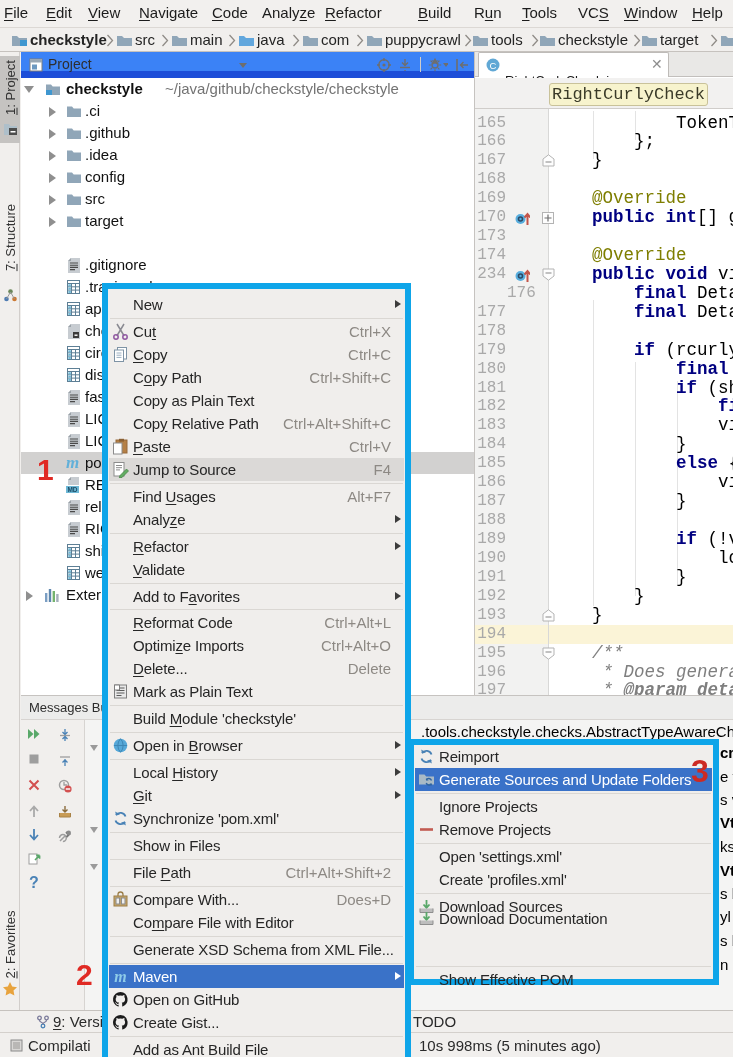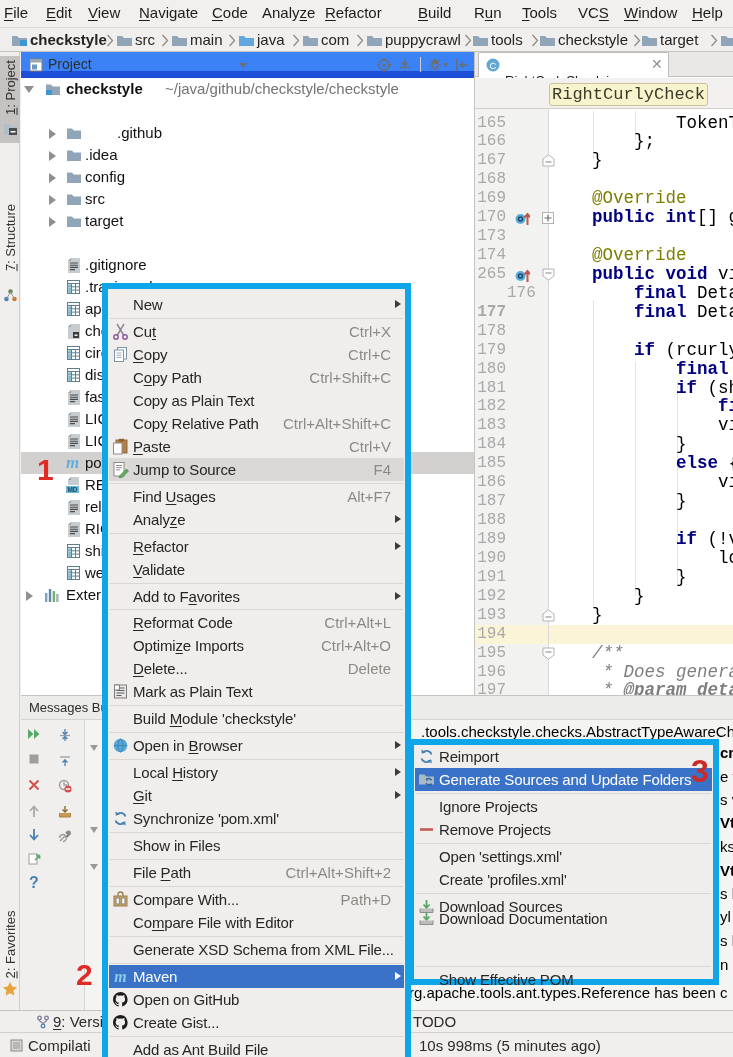--- a/index.html
+++ b/index.html
@@ -201,26 +201,33 @@
 <div style="position:absolute;left:0;top:374px;width:453px;height:22px;background:#d2d1d0;"></div>
 <div class="trow" style="top:0px;width:453px;">
         <div class="tarr arr-d" style="left:3px;"></div>
         <svg style="position:absolute;left:25px;top:5px" width="14" height="12" viewBox="0 0 14 12">
           <path d="M0 1.5 h5 l1.7 2 H14 v8.5 H0 z" fill="#90a6b8"></path>
           <rect x="0" y="7" width="6" height="5" fill="#3f97d0"></rect>
         </svg>
         <span style="position:absolute;left:45px;font-weight:bold;">checkstyle</span>
         <span style="position:absolute;left:144px;color:#737373;">~/java/github/checkstyle/checkstyle</span>
       </div>
+<div class="trow" style="top:22px;width:453px;">
+        <div class="tarr arr-r" style="left:28px;"></div>
+        <svg style="position:absolute;left:46px;top:5px" width="14" height="12" viewBox="0 0 14 12">
+          <path d="M0 1.5 h5 l1.7 2 H14 v8.5 H0 z" fill="#90a6b8"></path>
+        </svg>
+        <span style="position:absolute;left:64px;">.ci</span>
+      </div>
 <div class="trow" style="top:44px;width:453px;">
         <div class="tarr arr-r" style="left:28px;"></div>
         <svg style="position:absolute;left:46px;top:5px" width="14" height="12" viewBox="0 0 14 12">
           <path d="M0 1.5 h5 l1.7 2 H14 v8.5 H0 z" fill="#90a6b8"></path>
         </svg>
-        <span style="position:absolute;left:64px;margin-left:32px;">.github</span>
+        <span style="position:absolute;left:64px;">.github</span>
       </div>
 <div class="trow" style="top:66px;width:453px;">
         <div class="tarr arr-r" style="left:28px;"></div>
         <svg style="position:absolute;left:46px;top:5px" width="14" height="12" viewBox="0 0 14 12">
           <path d="M0 1.5 h5 l1.7 2 H14 v8.5 H0 z" fill="#90a6b8"></path>
         </svg>
         <span style="position:absolute;left:64px;">.idea</span>
       </div>
 <div class="trow" style="top:88px;width:453px;">
         <div class="tarr arr-r" style="left:28px;"></div>
@@ -415,25 +422,25 @@
 <div class="lnum" style="top:42.4px;">167</div>
 <div class="cline" style="top:42.4px;">    }</div>
 <div class="lnum" style="top:61.3px;">168</div>
 <div class="lnum" style="top:80.2px;">169</div>
 <div class="cline" style="top:80.2px;">    <span class="ann">@Override</span></div>
 <div class="lnum" style="top:99.2px;">170</div>
 <div class="cline" style="top:99.2px;">    <span class="kw">public int</span>[] getDefaultTokens() {</div>
 <div class="lnum" style="top:118.1px;">173</div>
 <div class="lnum" style="top:137.0px;">174</div>
 <div class="cline" style="top:137.0px;">    <span class="ann">@Override</span></div>
-<div class="lnum" style="top:155.9px;">265</div>
+<div class="lnum" style="top:155.9px;">234</div>
 <div class="cline" style="top:155.9px;">    <span class="kw">public void</span> visitToken(DetailAST ast) {</div>
 <div class="lnum" style="top:174.9px;padding-left:32px;">176</div>
 <div class="cline" style="top:174.9px;">        <span class="kw">final</span> DetailAST rcurly = ast;</div>
-<div class="lnum" style="top:193.8px;font-weight:bold;">177</div>
+<div class="lnum" style="top:193.8px;">177</div>
 <div class="cline" style="top:193.8px;">        <span class="kw">final</span> DetailAST lcurly = ast;</div>
 <div class="lnum" style="top:212.7px;">178</div>
 <div class="lnum" style="top:231.7px;">179</div>
 <div class="cline" style="top:231.7px;">        <span class="kw">if</span> (rcurly != null) {</div>
 <div class="lnum" style="top:250.6px;">180</div>
 <div class="cline" style="top:250.6px;">            <span class="kw">final</span> String violation;</div>
 <div class="lnum" style="top:269.5px;">181</div>
 <div class="cline" style="top:269.5px;">            <span class="kw">if</span> (shouldCheckLastRcurly()) {</div>
 <div class="lnum" style="top:288.4px;">182</div>
 <div class="cline" style="top:288.4px;">                <span class="kw">final</span> DetailAST check;</div>
@@ -550,21 +557,20 @@
 <div class="mrowtx" style="left:699px;top:48px;font-weight:bold;color:#000;">cr</div>
 <div class="mrowtx" style="left:699px;top:72px;color:#000;">e f</div>
 <div class="mrowtx" style="left:699px;top:95px;color:#000;">s v</div>
 <div class="mrowtx" style="left:699px;top:118px;font-weight:bold;color:#000;">Vte</div>
 <div class="mrowtx" style="left:699px;top:142px;color:#000;">kst</div>
 <div class="mrowtx" style="left:699px;top:166px;font-weight:bold;color:#000;">Vte</div>
 <div class="mrowtx" style="left:699px;top:189px;color:#000;">s b</div>
 <div class="mrowtx" style="left:699px;top:212px;color:#000;">yl</div>
 <div class="mrowtx" style="left:699px;top:236px;color:#000;">s b</div>
 <div class="mrowtx" style="left:699px;top:260px;color:#000;">n c</div>
-<div class="mrowtx" style="left:388px;top:288px;color:#000;">rg.apache.tools.ant.types.Reference has been c</div>
 <div style="position:absolute;left:69px;top:49px;width:0;height:0;border-top:6px solid #9a9a9a;border-left:4.5px solid transparent;border-right:4.5px solid transparent;"></div>
 <div style="position:absolute;left:69px;top:131px;width:0;height:0;border-top:6px solid #9a9a9a;border-left:4.5px solid transparent;border-right:4.5px solid transparent;"></div>
 <div style="position:absolute;left:69px;top:168px;width:0;height:0;border-top:6px solid #9a9a9a;border-left:4.5px solid transparent;border-right:4.5px solid transparent;"></div>
 </div>
 
 <div class="ab" id="btnbar">
 <svg style="position:absolute;left:36px;top:4px" width="14" height="14" viewBox="0 0 14 14">
         <circle cx="3.5" cy="3" r="1.8" fill="none" stroke="#7a7a9a" stroke-width="1.3"></circle>
         <circle cx="10.5" cy="3" r="1.8" fill="none" stroke="#7a7a9a" stroke-width="1.3"></circle>
         <circle cx="7" cy="11" r="1.8" fill="none" stroke="#4a82b6" stroke-width="1.3"></circle>
@@ -708,21 +714,21 @@
         <span class="sc">Ctrl+Alt+Shift+2</span>
       </div>
 <div class="mrow" style="top:598.5px;">
         <svg class="micon" viewBox="0 0 17 17">
           <rect x="2" y="5" width="13" height="10" fill="#c9a86a" stroke="#9a7c46"></rect>
           <path d="M6 5 V3.5 a2.5 2.5 0 0 1 5 0 V5" stroke="#9a7c46" stroke-width="1.3" fill="none"></path>
           <rect x="4" y="7" width="3.6" height="6" fill="#eee" stroke="#888"></rect>
           <rect x="9.4" y="7" width="3.6" height="6" fill="#eee" stroke="#888"></rect>
         </svg>
         <span class="lbl">Compare With...</span>
-        <span class="sc">Path+D</span>
+        <span class="sc">Does+D</span>
       </div>
 <div class="mrow" style="top:621.5px;">
         <span class="lbl">Co<u>m</u>pare File with Editor</span>
       </div>
 <div class="mrow" style="top:648.5px;">
         <span class="lbl">Generate XSD Schema from XML File...</span>
       </div>
 <div class="mrow bluerow" style="top:675.5px;">
         <span class="micon" style="font-family:'Liberation Serif',serif;font-style:italic;font-weight:bold;font-size:16px;line-height:17px;color:#8ecbe8;text-align:center;">m</span>
         <span class="lbl">Maven</span>

